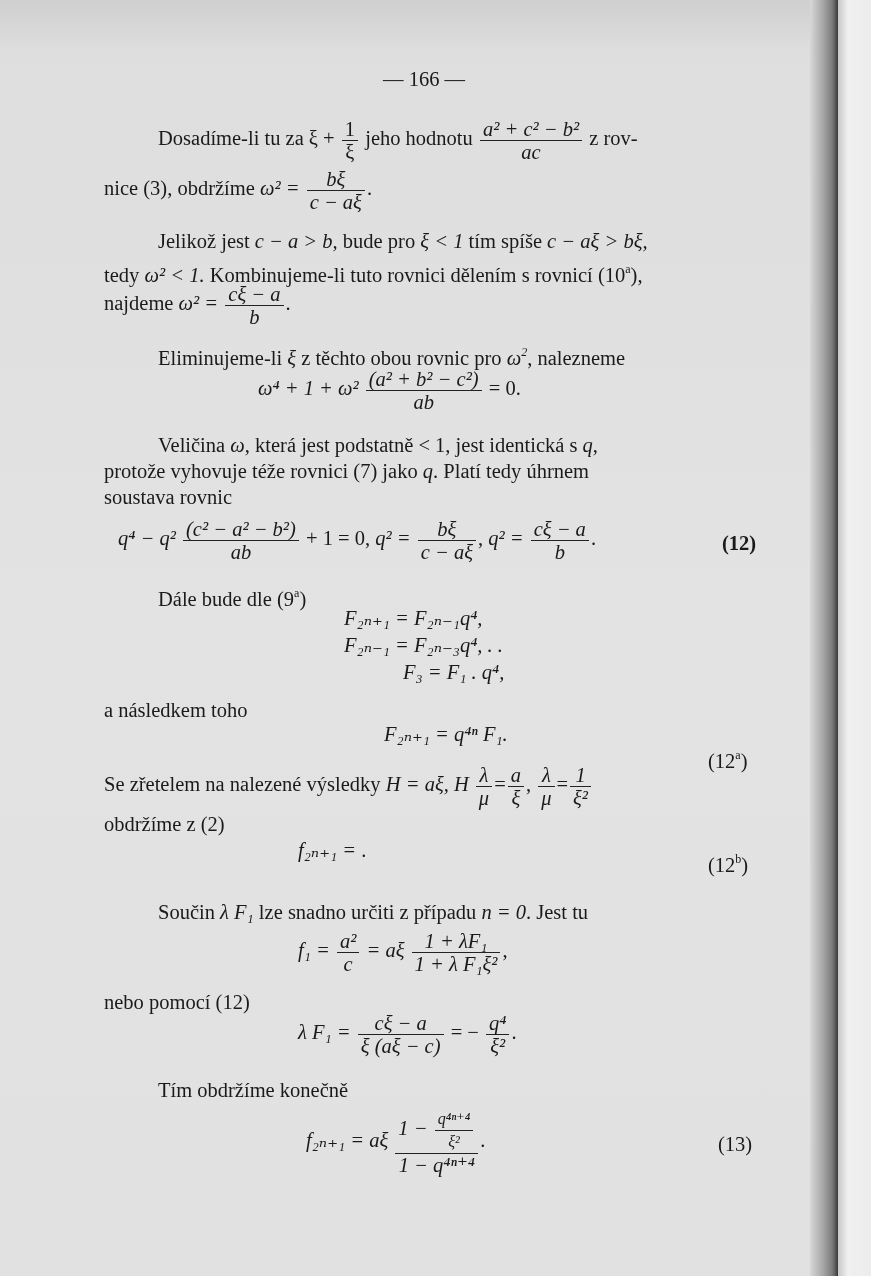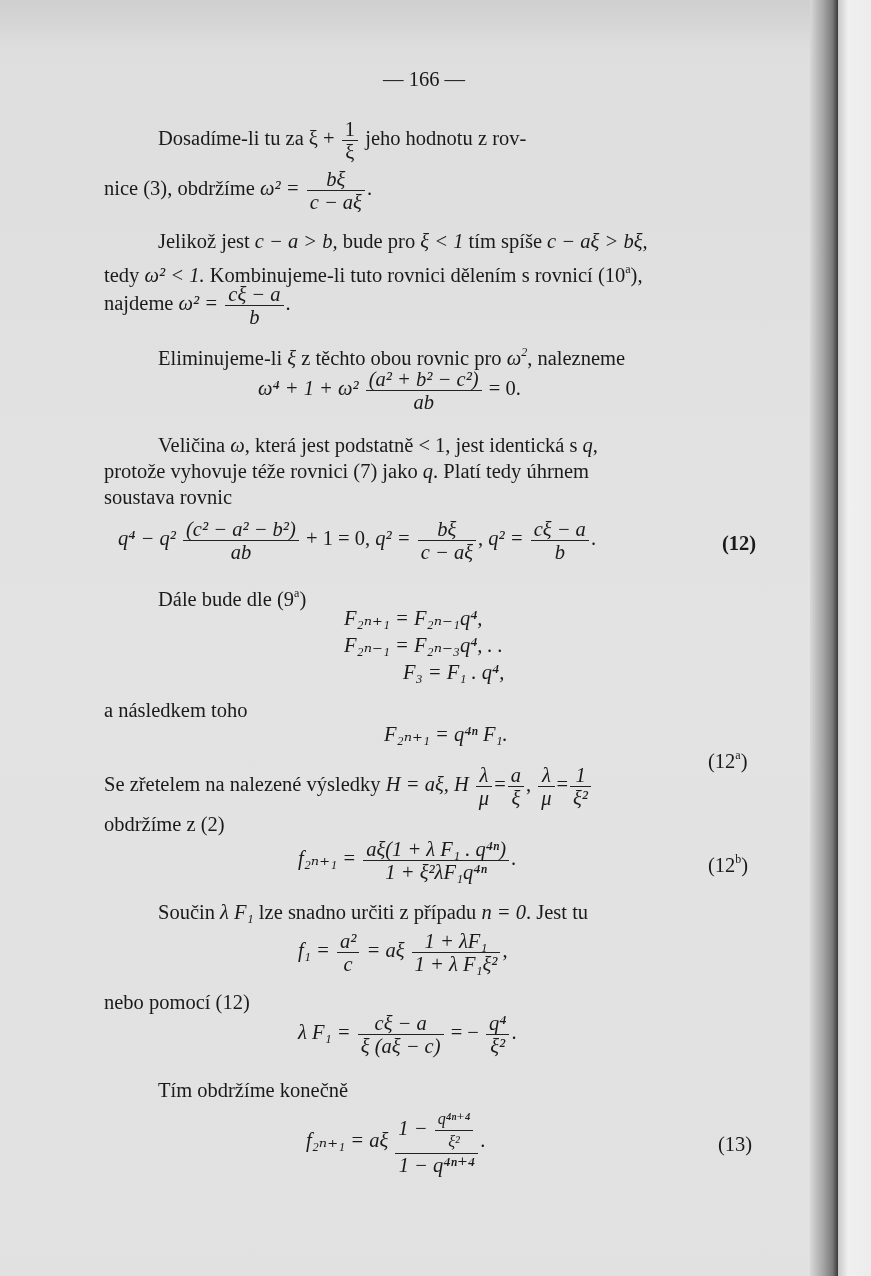--- a/index.html
+++ b/index.html
@@ -36,20 +36,21 @@
 <div class="gutter"></div>
 <div class="edge"></div>
 
 <div class="line" style="left:383px;top:67px;">— 166 —</div>
 
 <div class="line" style="left:158px;top:118px;">
   <span>Dosadíme-li tu za</span>
   <span>ξ +</span>
   <span class="frac"><span class="num">1</span><span class="den">ξ</span></span>
   <span>jeho hodnotu</span>
+  <span class="frac i"><span class="num">a² + c² − b²</span><span class="den">ac</span></span>
   <span>z rov-</span>
 </div>
 <div class="line" style="left:104px;top:168px;">
   <span>nice (3), obdržíme</span>
   <span class="i">ω² =</span>
   <span class="frac i"><span class="num">bξ</span><span class="den">c − aξ</span></span>.
 </div>
 
 <div class="line" style="left:158px;top:229px;">
   <span>Jelikož jest</span>
@@ -122,21 +123,21 @@
 <div class="line" style="left:104px;top:764px;">
   <span>Se zřetelem na nalezené výsledky</span>
   <span class="i">H = aξ,  H</span>
   <span class="frac i"><span class="num">λ</span><span class="den">μ</span></span>=<span class="frac i"><span class="num">a</span><span class="den">ξ</span></span>,
   <span class="frac i"><span class="num">λ</span><span class="den">μ</span></span>=<span class="frac i"><span class="num">1</span><span class="den">ξ²</span></span>
 </div>
 <div class="line" style="left:104px;top:812px;">obdržíme z (2)</div>
 
 <div class="line" style="left:298px;top:838px;">
   <span class="i">f₂ₙ₊₁ =</span>
-  <span class="frac i"><span class="num">aξ(1 + λ F₁ . q⁴ⁿ)</span><span class="den">1 + ξ²λF₁q⁴ⁿ</span></span>.
+  .
 </div>
 <div class="eqno" style="left:708px;top:852px;">
   <span>(12</span><span class="sup">b</span>)
 </div>
 
 <div class="line" style="left:158px;top:900px;">
   <span>Součin</span>
   <span class="i">λ F₁</span>
   <span>lze snadno určiti z případu</span>
   <span class="i">n = 0</span><span>. Jest tu</span>

